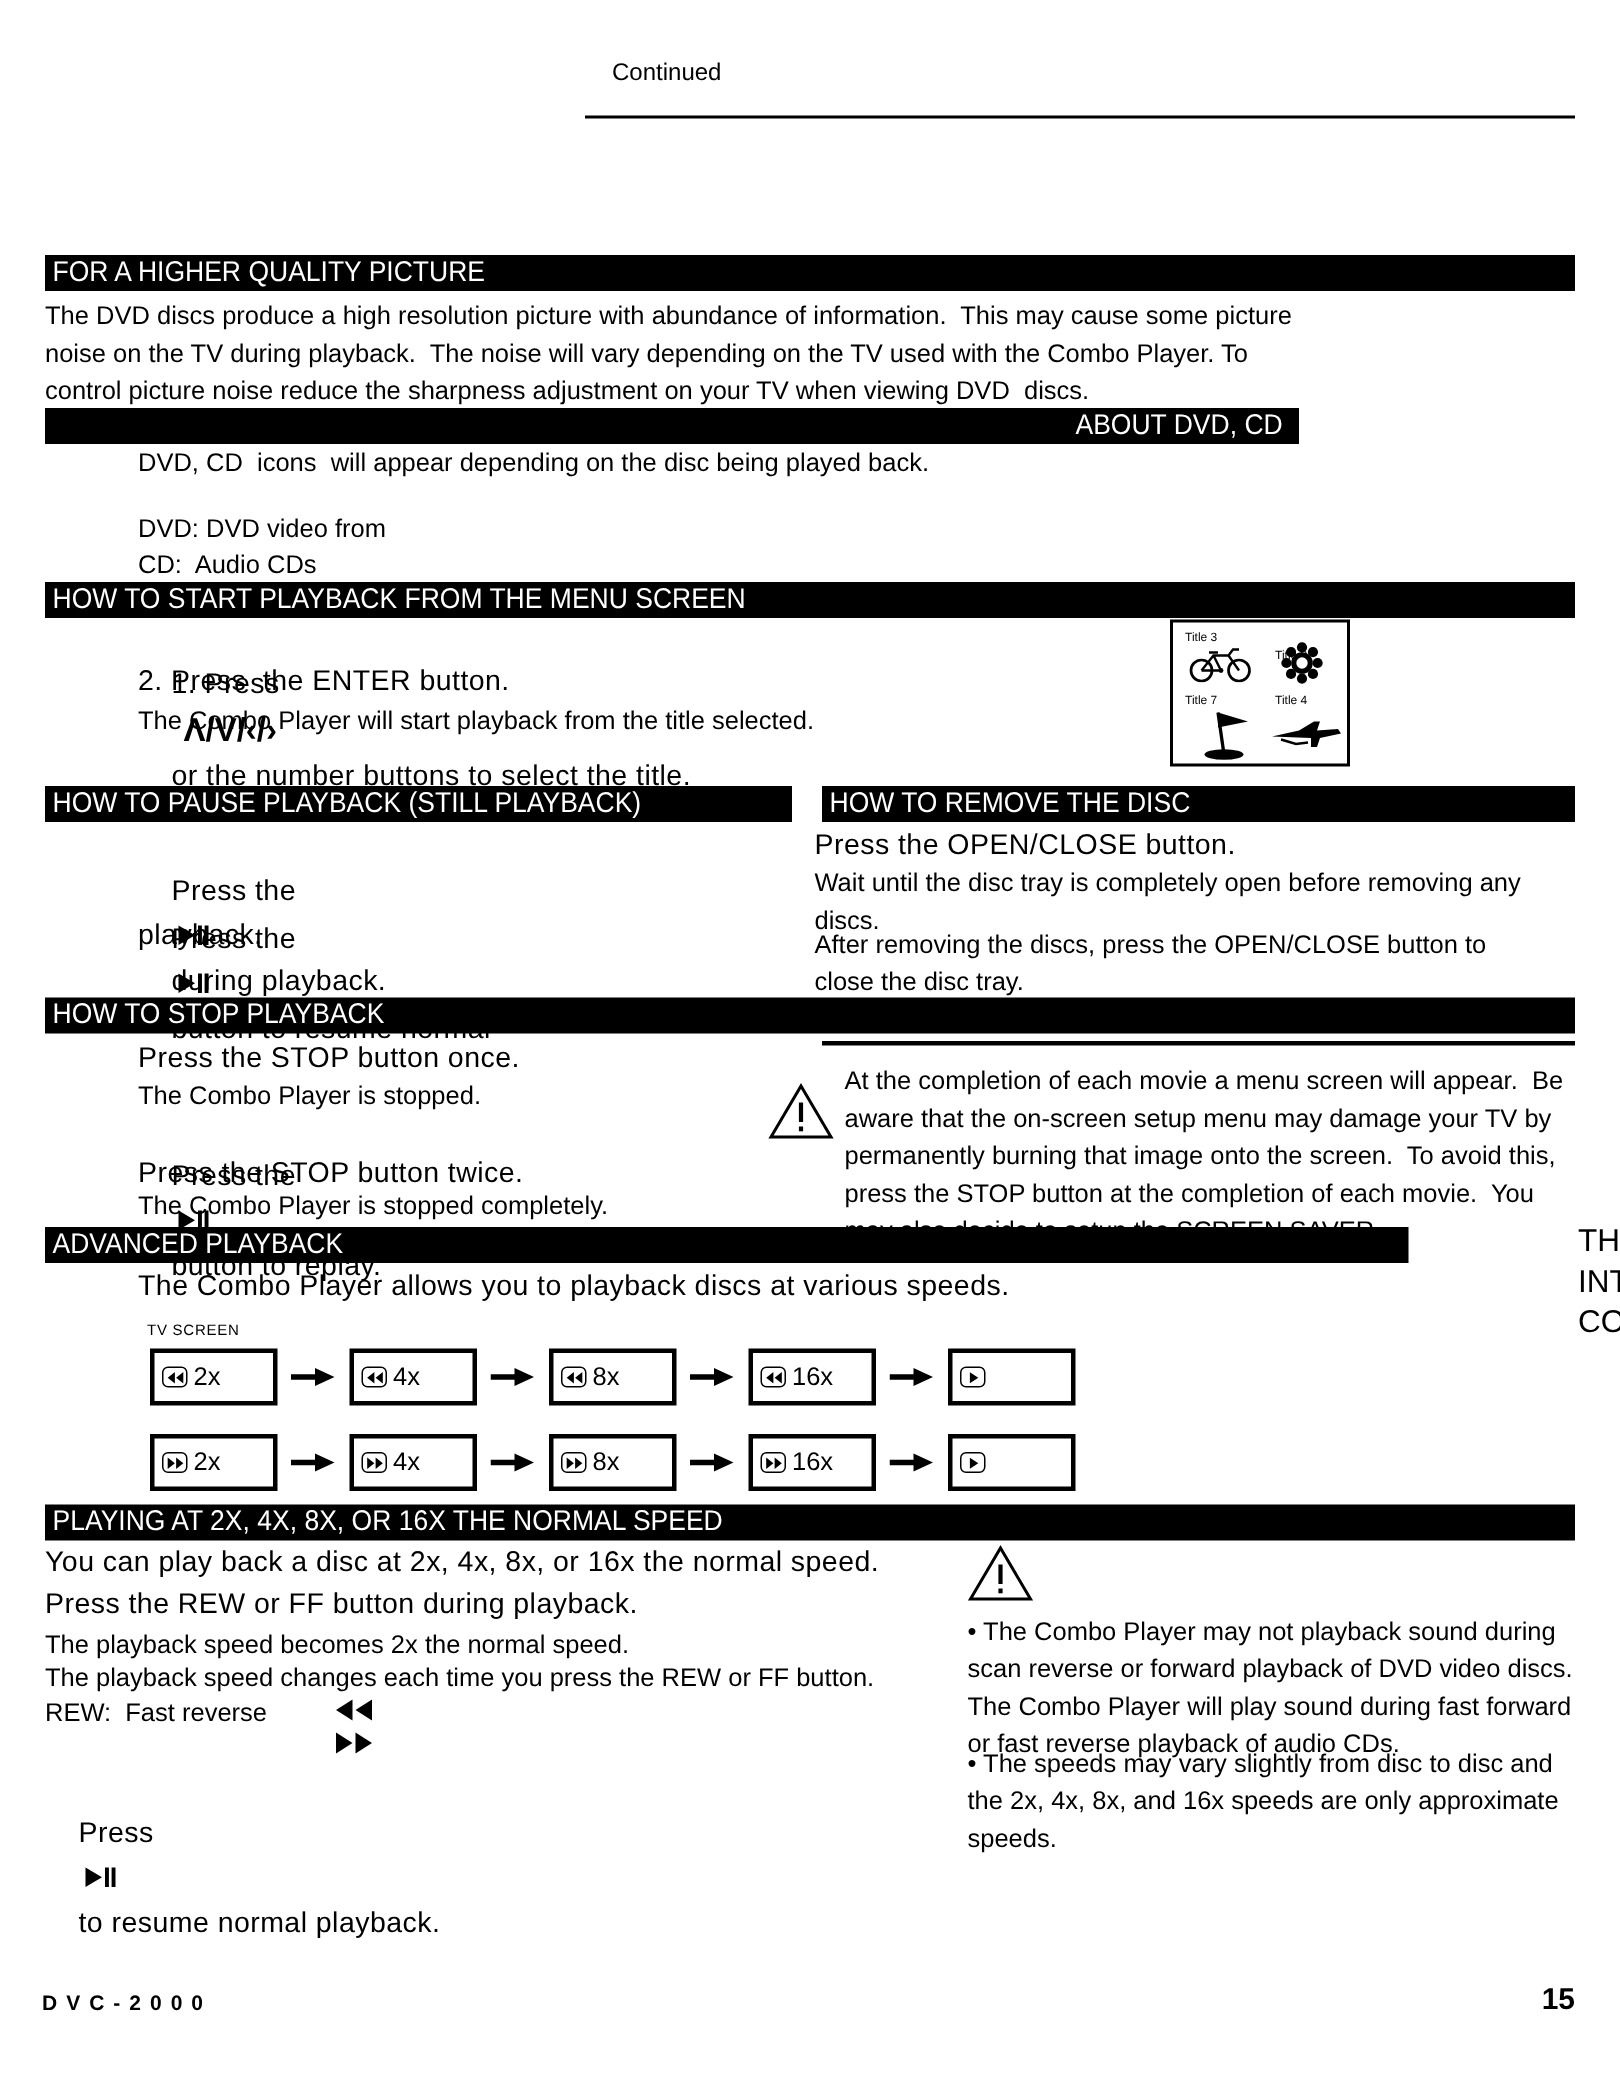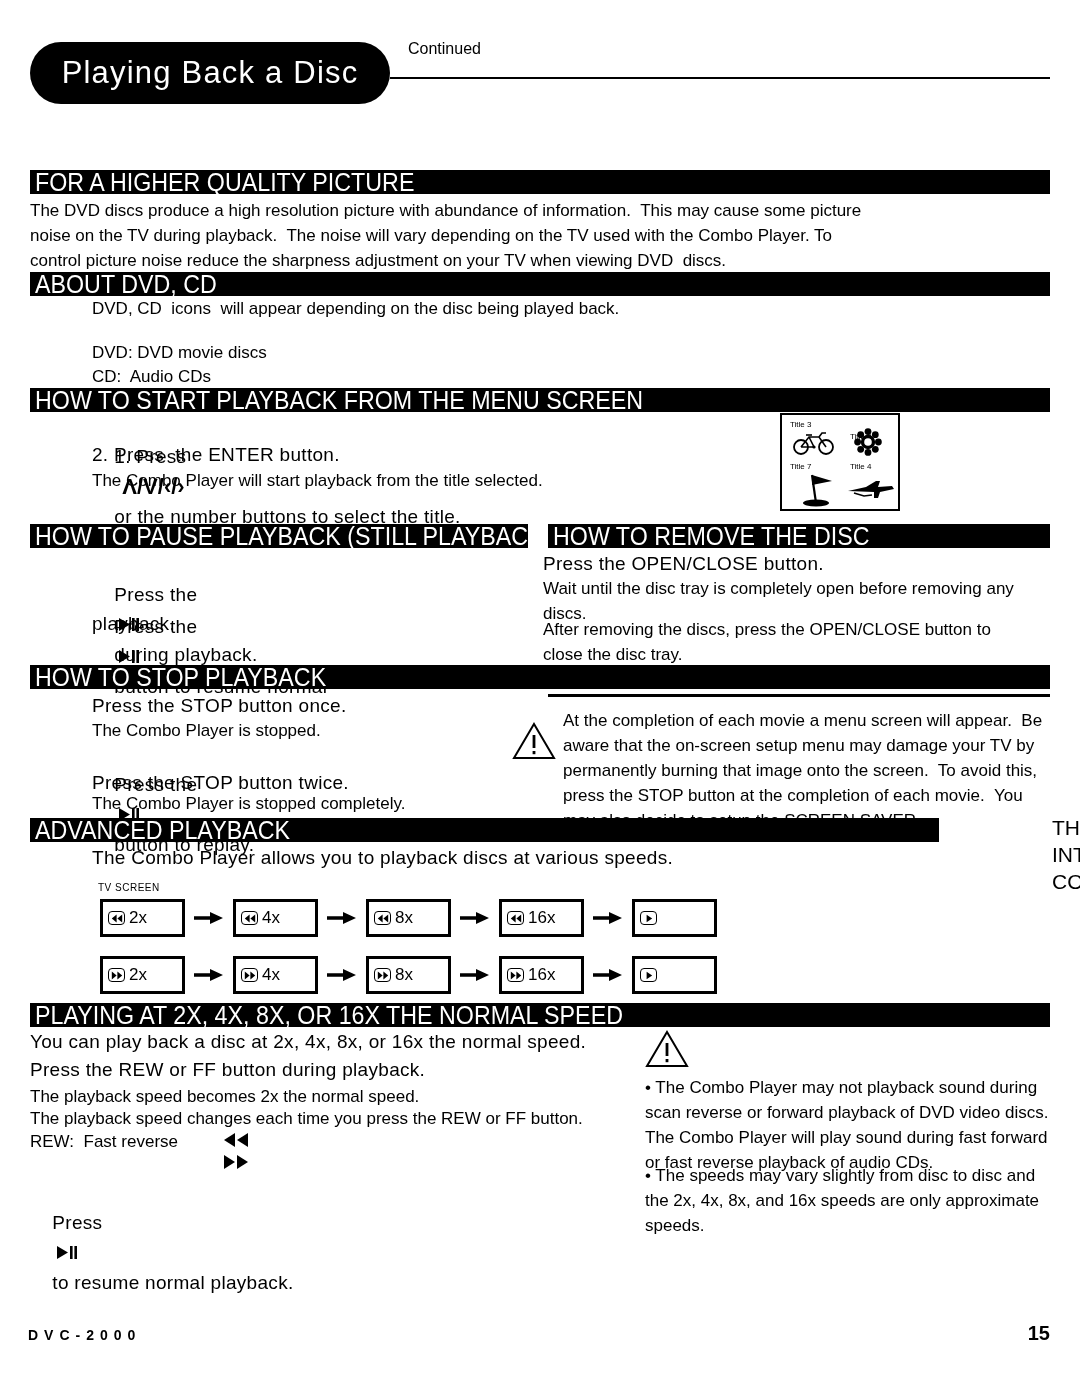--- a/index.html
+++ b/index.html
@@ -46,21 +46,21 @@
     width: 660px; height: 2px;
     background: #000;
   }
 
   
   .bar {
     position: absolute;
     height: 24px;
     background: #000;
     color: #fff;
-    font-size: 25px;
+    font-size: 19px;
     line-height: 24px;
     padding-left: 5px;
     white-space: nowrap;
     overflow: hidden;
     transform-origin: left center;
   }
   .bar span { display: inline-block; transform: scaleX(0.93); transform-origin: left center; }
 
   
   .txt { position: absolute; font-size: 17px; line-height: 25px; white-space: pre-wrap; }
@@ -118,36 +118,35 @@
 
   .clip-right { position: absolute; font-size: 21px; line-height: 27px; white-space: pre; }
 </style>
 </head>
 <body>
 
 <div class="page">
 
   <div class="title-row">
     <div class="title-rule"></div>
-    <div class="title-pill">Playing Back a Disc</div>
     <div class="continued">Continued</div>
   </div>
 
   <div class="bar" style="left:30px; top:170px; width:1020px;">
     <span>FOR A HIGHER QUALITY PICTURE</span>
   </div>
   <div class="txt" style="left:30px; top:198px; width:1020px;">The DVD discs produce a high resolution picture with abundance of information.  This may cause some picture
 noise on the TV during playback.  The noise will vary depending on the TV used with the Combo Player. To
 control picture noise reduce the sharpness adjustment on your TV when viewing DVD  discs.</div>
 
-  <div class="bar" style="left:30px; top:272px; width:1020px;">
+  <div class="bar" style="left:30px; top:272px; width:836px;text-align:right;">
     <span>ABOUT DVD, CD</span>
   </div>
   <div class="txt" style="left:92px; top:296px; width:900px;">DVD, CD  icons  will appear depending on the disc being played back.</div>
-  <div class="txt" style="left:92px; top:340px; width:500px;">DVD: DVD movie discs</div>
+  <div class="txt" style="left:92px; top:340px; width:500px;">DVD: DVD video from</div>
   <div class="txt" style="left:92px; top:364px; width:500px;">CD:  Audio CDs</div>
 
   <div class="bar" style="left:30px; top:388px; width:1020px;">
     <span>HOW TO START PLAYBACK FROM THE MENU SCREEN</span>
   </div>
   <div class="txt-lg" style="left:92px; top:412px; width:660px;">
     <span>1. Press</span>
     <span class="glyph" style="font-size:22px; letter-spacing:0px; margin:0 8px; font-weight:bold;">Λ/V/‹/›</span>
     <span>or the number buttons to select the title.</span>
   </div>

